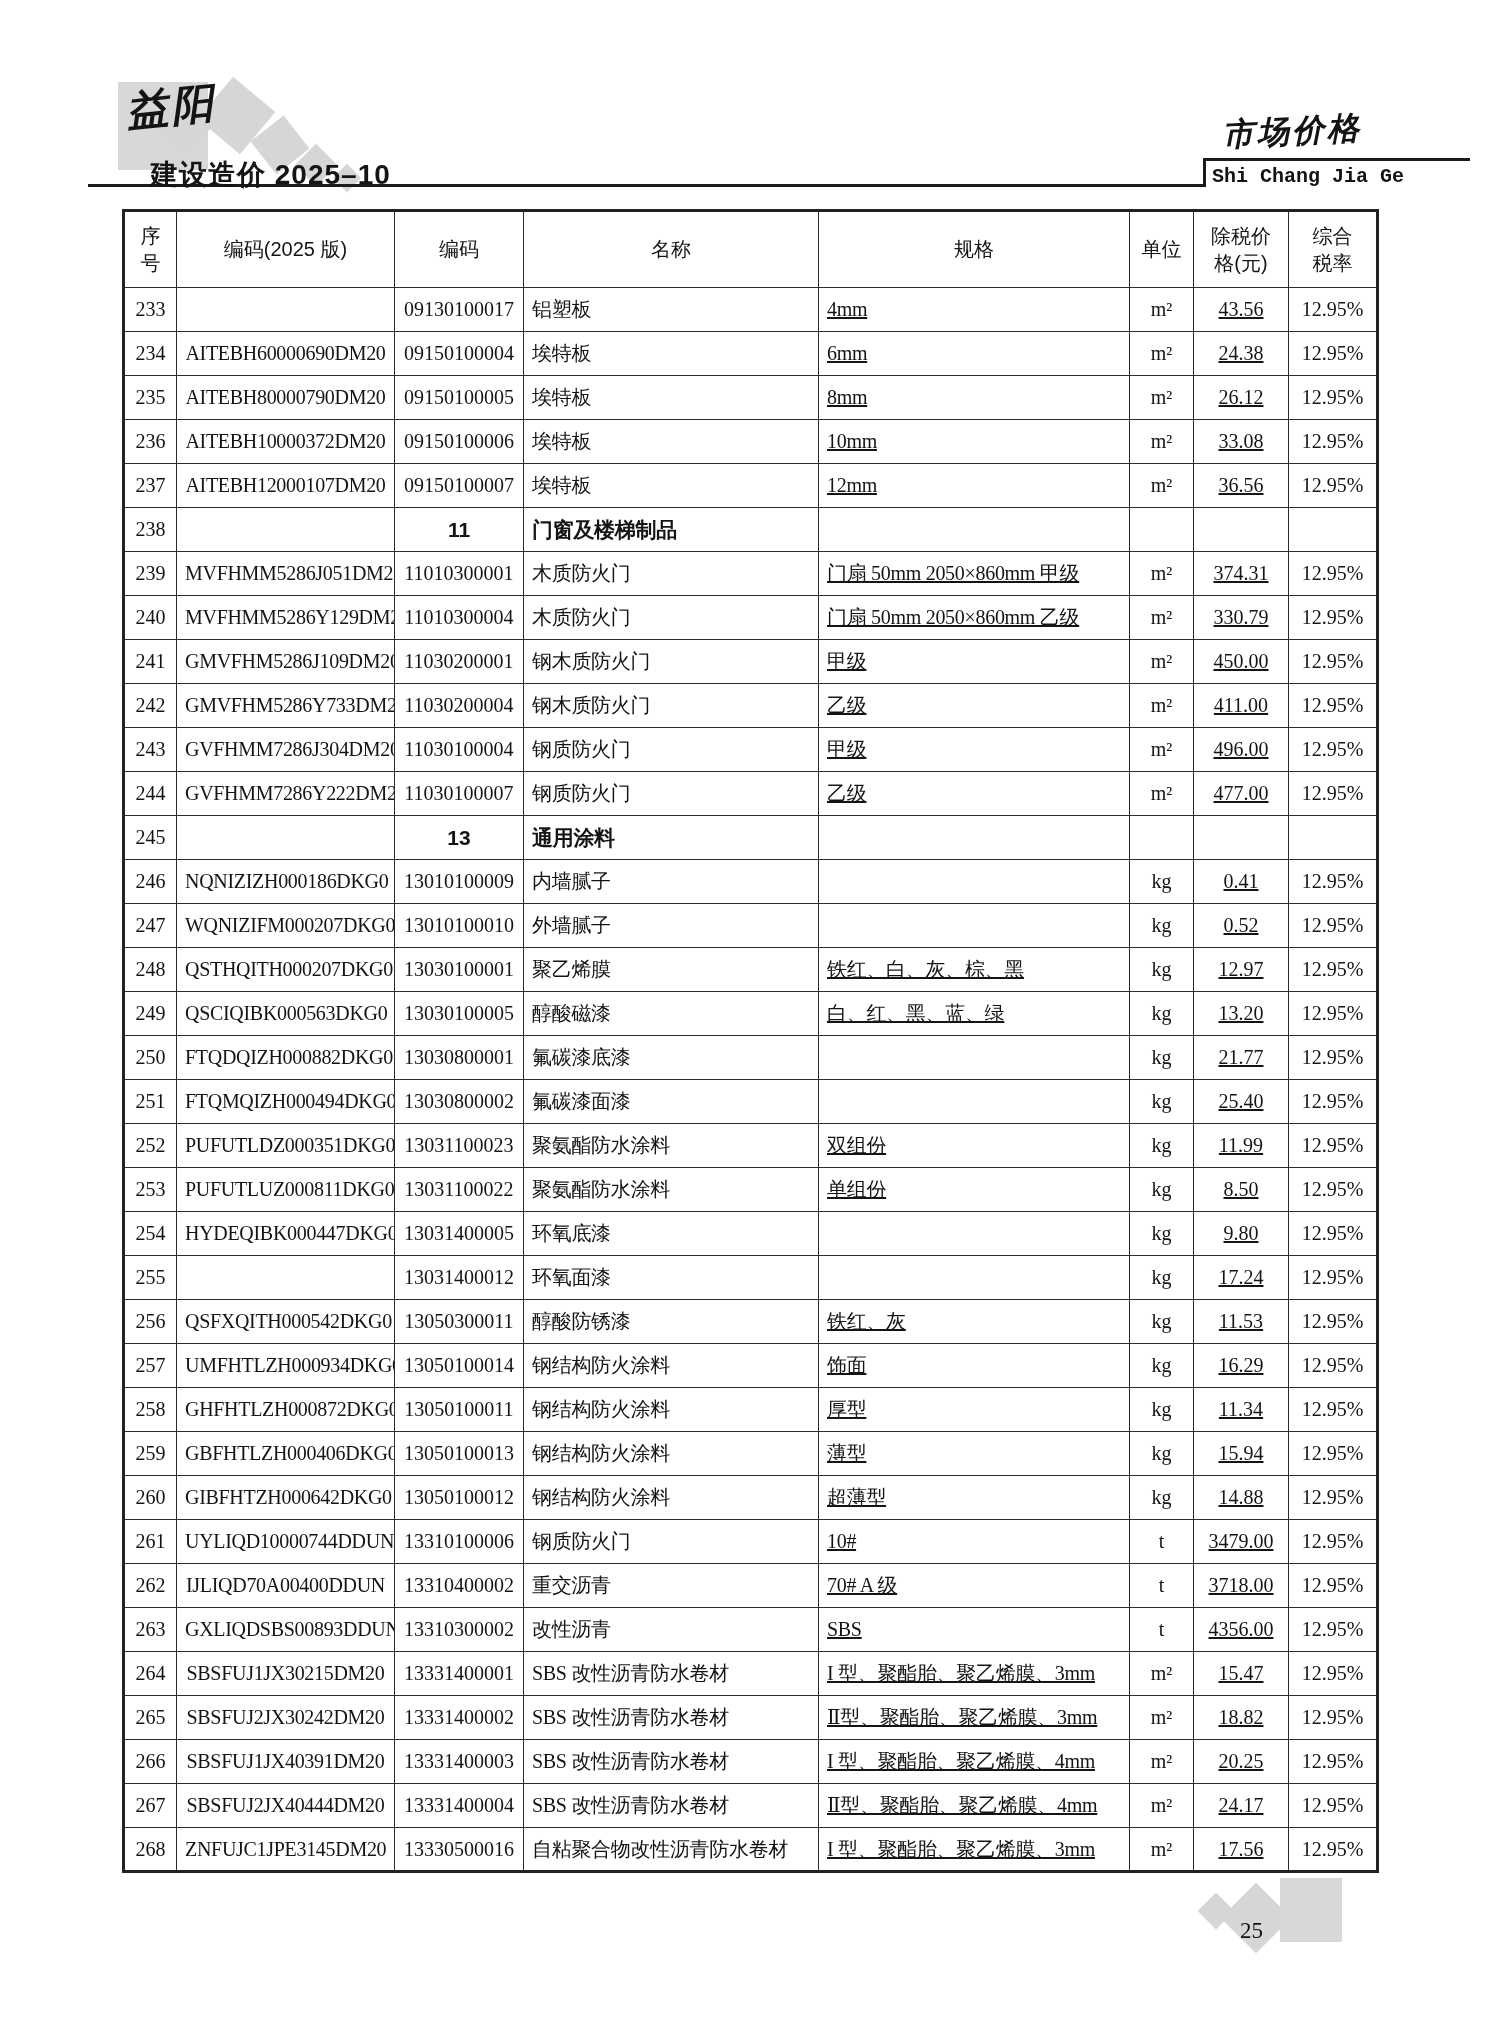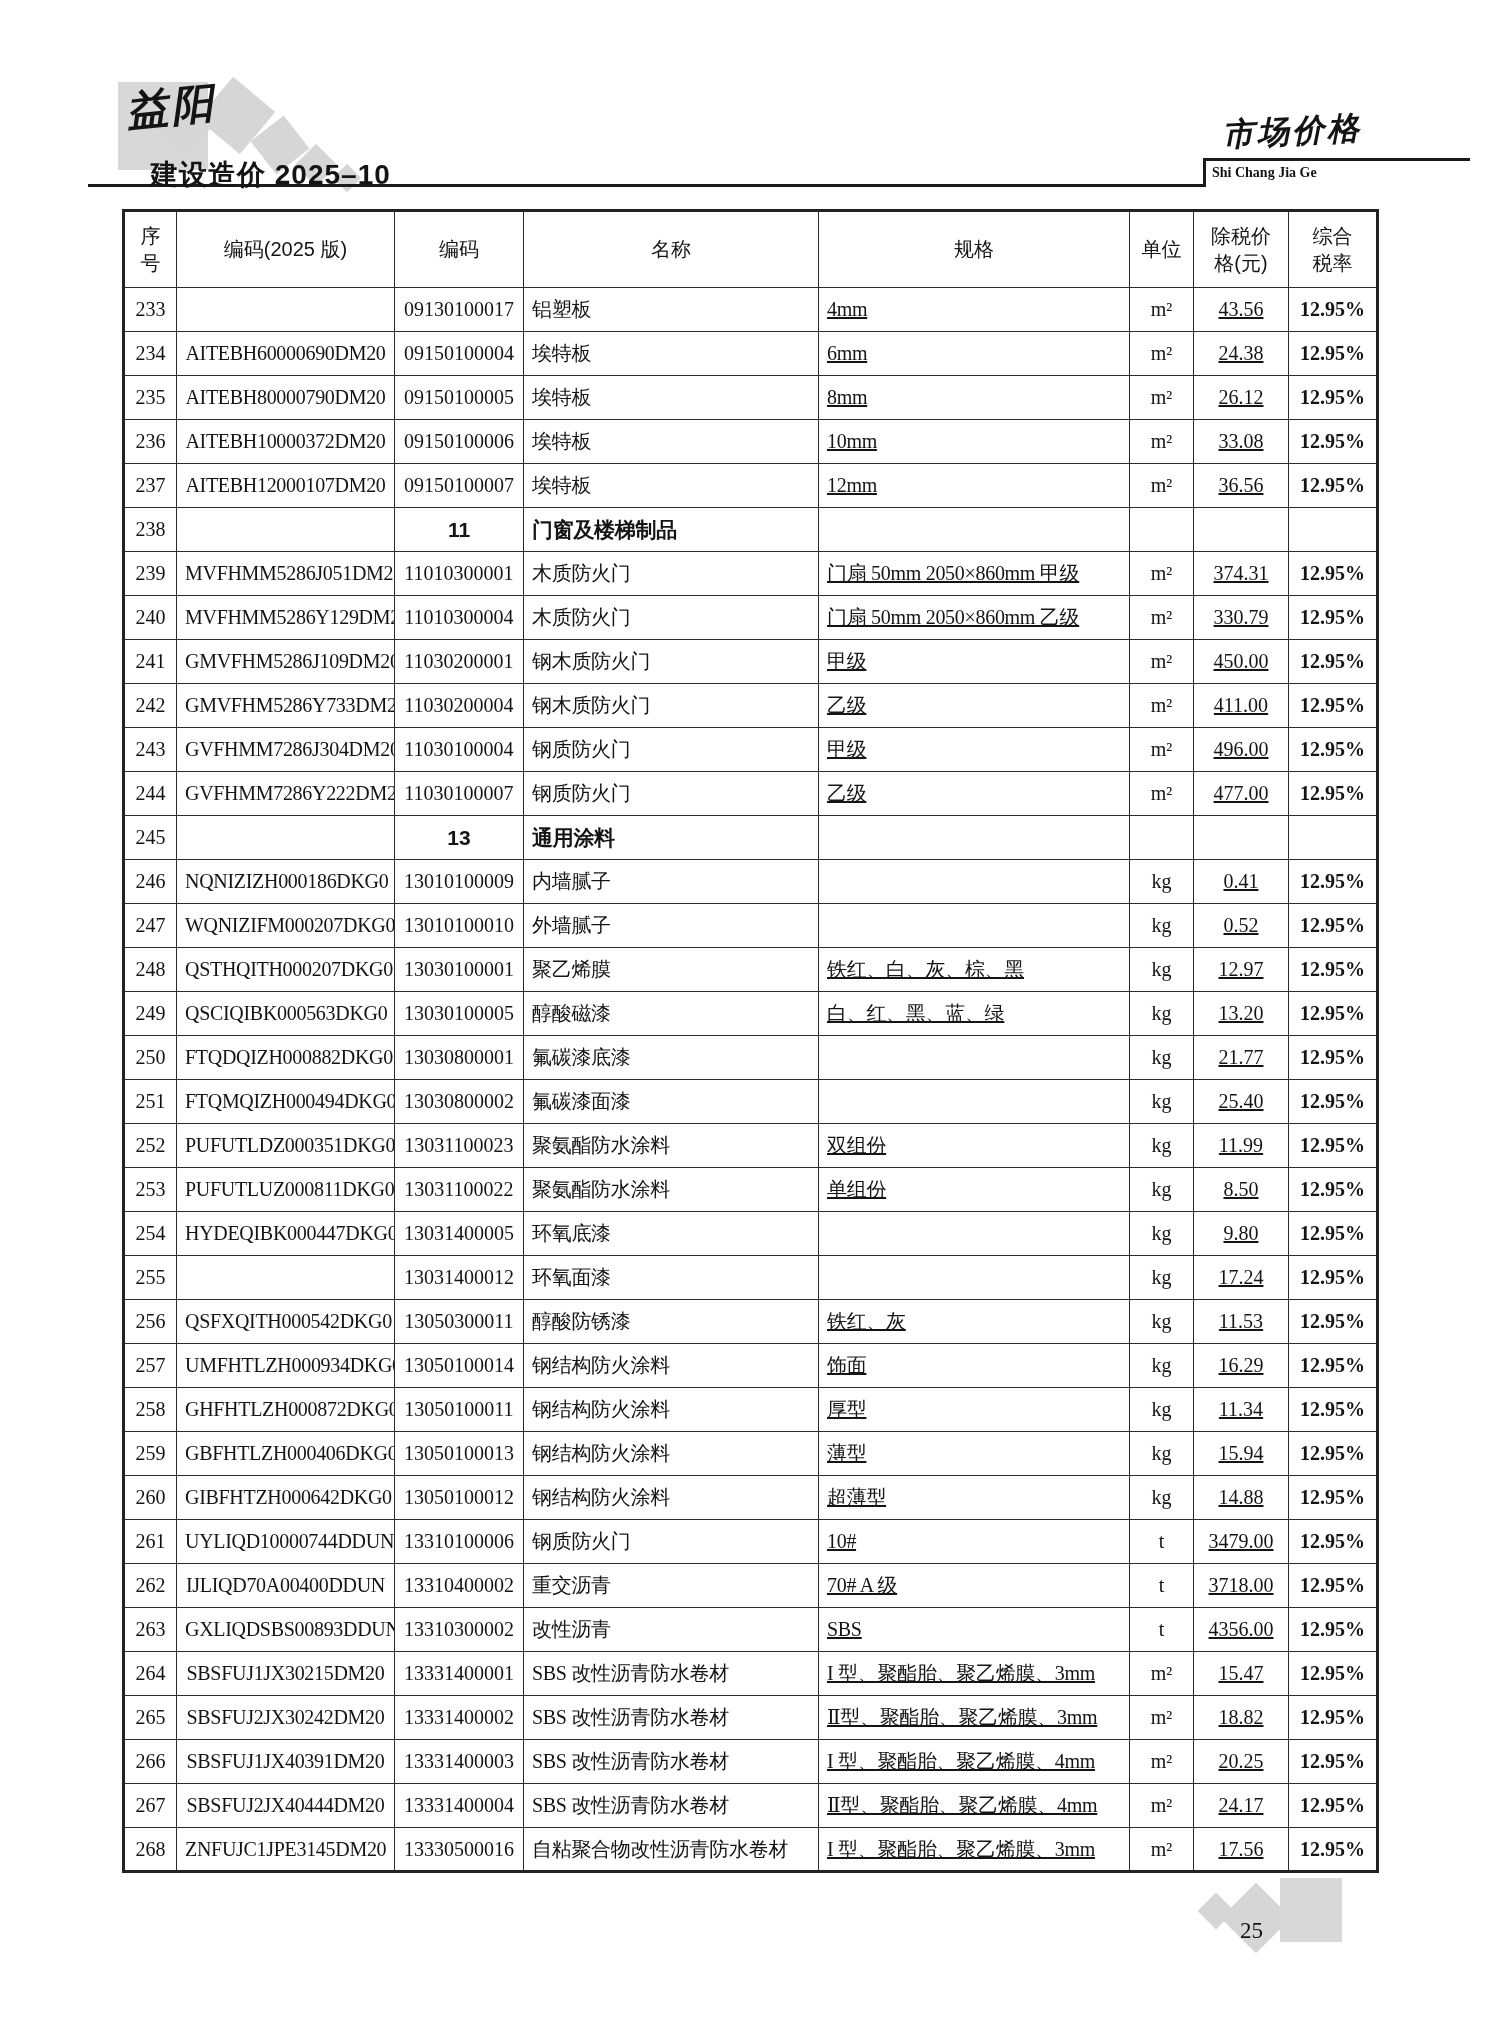--- a/index.html
+++ b/index.html
@@ -29,22 +29,22 @@
     font-family:"Liberation Sans","DejaVu Sans",sans-serif; letter-spacing:1px; z-index:2;margin-top:12px;
   }
   .rule-main  { position:absolute; left:88px;  top:184px; width:1118px; height:3px; background:#1b1b1b; }
   .step-v     { position:absolute; left:1203px; top:158px; width:3px;  height:29px;  background:#1b1b1b; }
   .step-h     { position:absolute; left:1203px; top:158px; width:267px; height:3px;  background:#1b1b1b; }
   .right-title {
     position:absolute; left:1222px; top:110px; font-size:32px; font-weight:bold; font-style:italic;
     font-family:"DejaVu Serif","Liberation Serif",serif; letter-spacing:3px; transform:rotate(-3deg);
   }
   .right-subtitle {
-    position:absolute; left:1212px; top:165px; font-size:14px; font-weight:bold;
-    font-family:Liberation Serif, serif;
+    position:absolute; left:1212px; top:165px; font-size:20px; font-weight:bold;
+    font-family:Liberation Mono, monospace;
   }
 
   
   table.price {
     position:absolute; left:122px; top:209px; width:1254px;
     border-collapse:collapse; table-layout:fixed;
     border:3px solid #222;
   }
   table.price th, table.price td { border:1px solid #2c2c2c; box-sizing:border-box; overflow:hidden; }
   table.price th {
@@ -53,21 +53,21 @@
     white-space:pre-line; line-height:1.35; padding:0 2px;
   }
   table.price td { height:44px; font-size:20px; padding:0 8px; white-space:nowrap; }
   td.c-no      { text-align:center; padding:0 2px; }
   td.c-code2025{ text-align:center; font-size:19px; padding:0 2px; letter-spacing:-0.3px; }
   td.c-code    { text-align:center; font-size:19px; padding:0 2px; }
   td.c-name    { text-align:left;  font-size:20px; letter-spacing:-0.3px; }
   td.c-spec    { text-align:left;  font-size:19px; letter-spacing:-0.3px;text-decoration:underline; }
   td.c-unit    { text-align:center; }
   td.c-price   { text-align:center; padding:0 3px;text-decoration:underline; }
-  td.c-tax     { text-align:center; padding:0 2px;font-weight:bold; }
+  td.c-tax     { text-align:center; padding:0 2px; }
   tr.section td.c-name, tr.section td.c-code {
     font-family:"Liberation Sans","DejaVu Sans",sans-serif; font-weight:bold; font-size:21px;
   }
 
   
   .f-dm-small { left:1203px; top:1898px; width:26px; height:26px; transform:rotate(45deg); }
   .f-dm-big   { left:1231px; top:1893px; width:50px; height:50px; transform:rotate(45deg); }
   .f-square   { left:1280px; top:1878px; width:62px; height:64px; }
   .page-number {
     position:absolute; left:1240px; top:1918px; font-size:23px; z-index:2;

